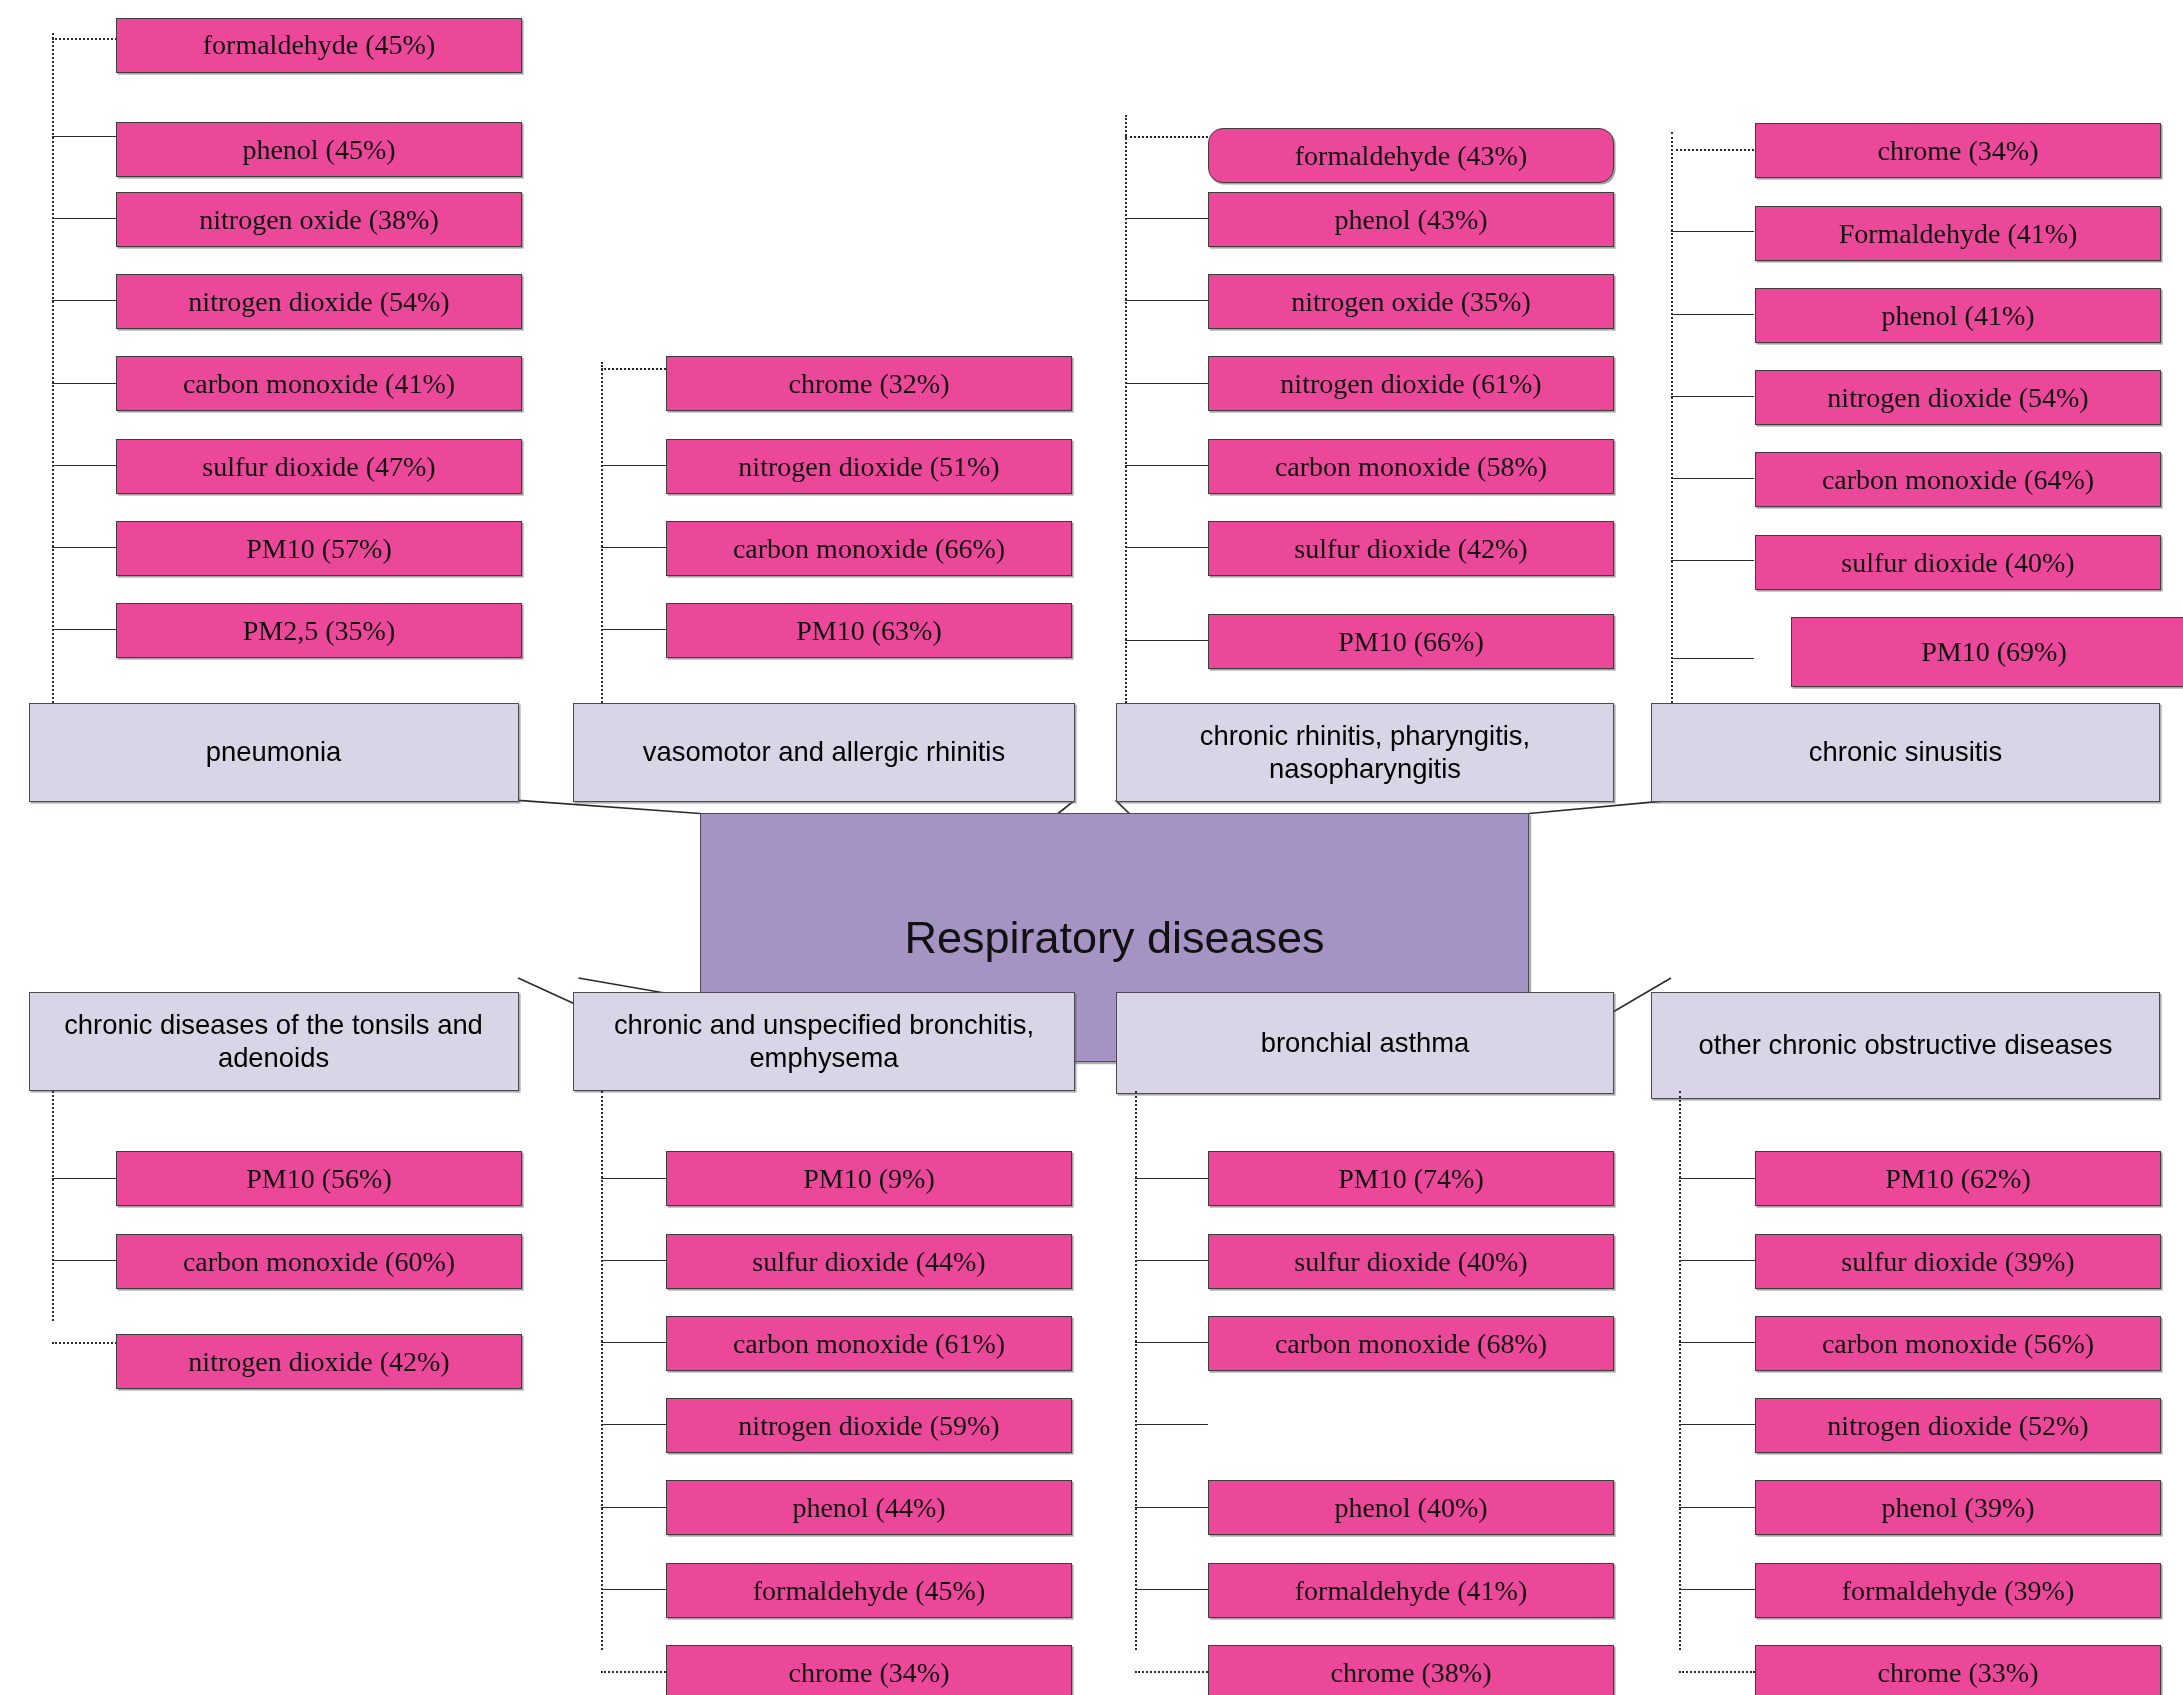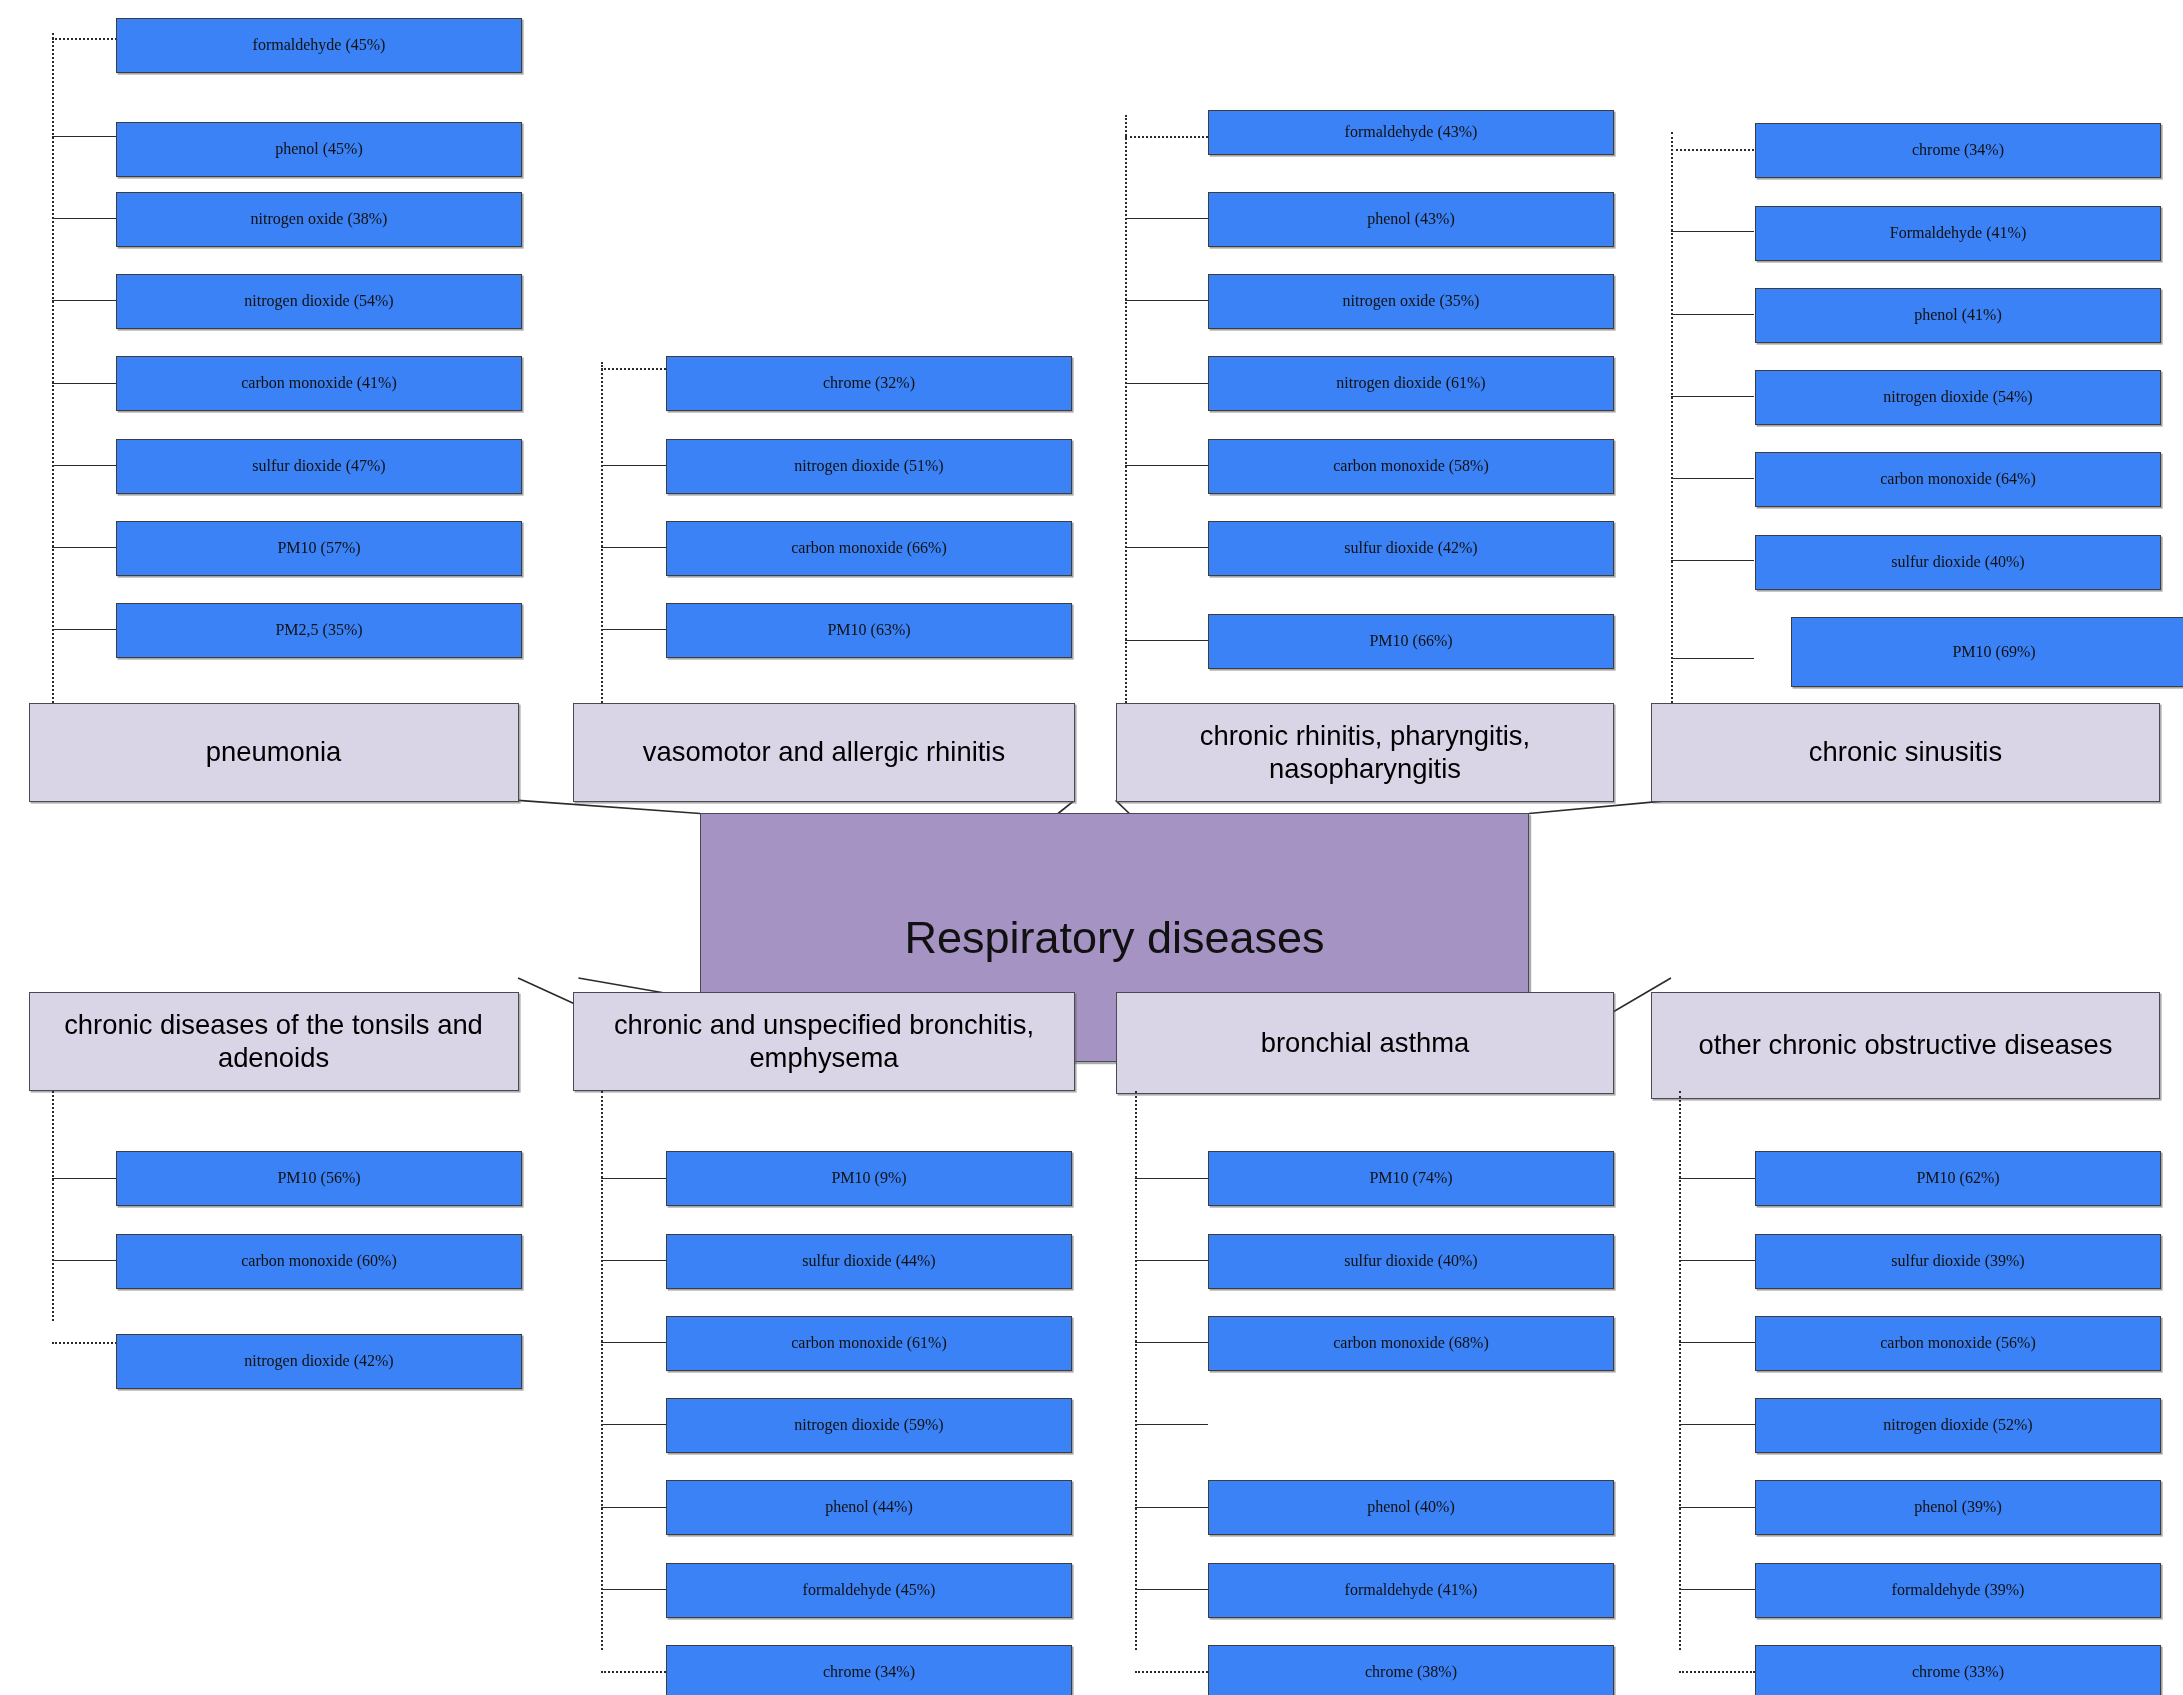--- a/index.html
+++ b/index.html
@@ -3,24 +3,24 @@
 <meta charset="utf-8">
 <style>
   html,body{margin:0;padding:0;background:#ffffff;}
   body{font-family:"Liberation Serif", serif;}
   #canvas{position:relative;width:2183px;height:1695px;background:#ffffff;overflow:hidden;}
 
   
   .chem{
     position:absolute;
     box-sizing:border-box;
-    background:#3b82f6;
+    background:#ec4899;
     border:1.6px solid #3d3d3d;
     font-family:"Liberation Serif", serif;
-    font-size:16px;
+    font-size:28px;
     color:#111111;
     display:flex;
     align-items:center;
     justify-content:center;
     text-align:center;
     line-height:1.05;
     box-shadow:1.6px 1.6px 0 rgba(90,90,90,0.55);
   }
 
   
@@ -160,21 +160,21 @@
       <span>PM10 (63%)</span>
     </div>
 
   <div class="disease" style="left:573px;top:703px;width:502px;height:99px;">
     <span>vasomotor and allergic rhinitis</span>
   </div>
 
   <div class="spine" style="left:1125px;top:115px;height:588px;"></div>
 
   <div class="hconn dotted" style="left:1125px;top:136px;width:83px;"></div>
-  <div class="chem" style="left:1208px;top:110px;width:406px;height:45px;">
+  <div class="chem" style="left:1208px;top:128px;width:406px;height:55px;border-radius:15px;">
       <span>formaldehyde (43%)</span>
     </div>
 
   <div class="hconn" style="left:1125px;top:218px;width:83px;"></div>
   <div class="chem" style="left:1208px;top:192px;width:406px;height:55px;">
       <span>phenol (43%)</span>
     </div>
 
   <div class="hconn" style="left:1125px;top:300px;width:83px;"></div>
   <div class="chem" style="left:1208px;top:274px;width:406px;height:55px;">

